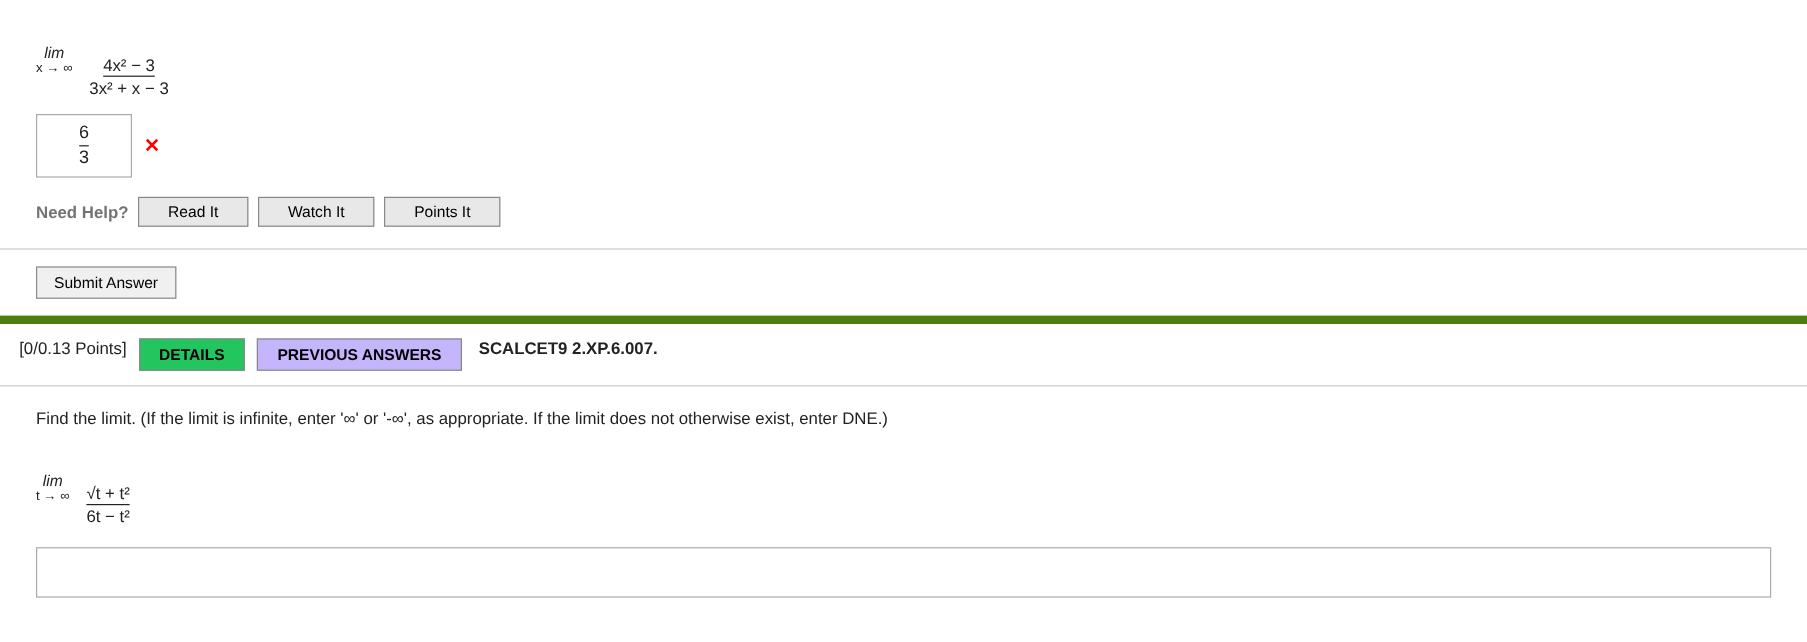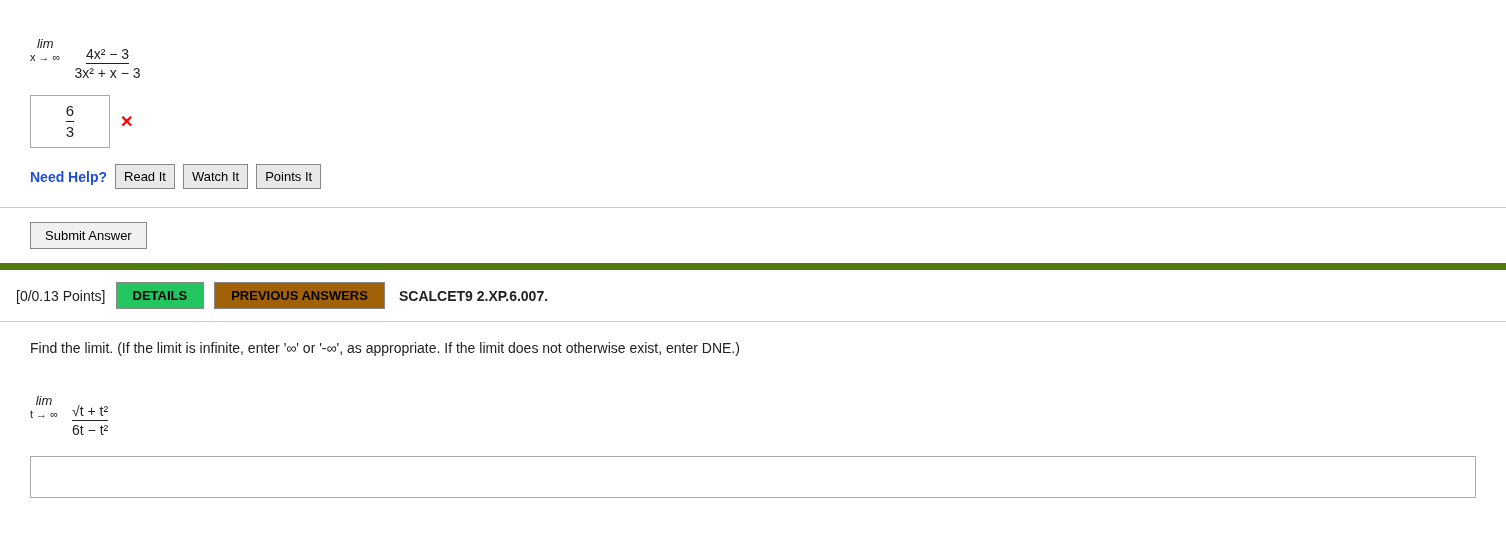--- a/index.html
+++ b/index.html
@@ -96,27 +96,27 @@
       font-size: 16px;
       font-weight: bold;
     }
     .need-help-row {
       display: flex;
       align-items: center;
       gap: 8px;
     }
     .need-help-label {
       font-weight: bold;
-      color: #1d4ed8;
+      color: #737373;
       font-size: 14px;
     }
     .help-btn {
       border: 1.5px solid #888;
       background: #e8e8e8;
-      padding: 4px 8px;
+      padding: 4px 24px;
       font-size: 13px;
       cursor: pointer;
       font-weight: normal;
     }
 
     
     .submit-row {
       padding: 14px 30px;
       border-bottom: 7px solid #4d7c0f;
     }
@@ -124,40 +124,39 @@
       border: 1.5px solid #888;
       background: #f0f0f0;
       padding: 5px 14px;
       font-size: 13px;
       cursor: pointer;
     }
 
     
     .q4-header {
       display: flex;
-      align-items: center;
       gap: 10px;
       padding: 12px 16px;
       border-bottom: 1px solid #ccc;
     }
     .q4-points {
       font-size: 14px;
       font-weight: normal;
     }
     .details-btn {
       border: 1.5px solid #888;
       background: #22c55e;
       padding: 5px 16px;
       font-size: 13px;
       cursor: pointer;
       font-weight: bold;
     }
     .prev-answers-btn {
       border: 1.5px solid #888;
-      background: #a16207;
+      background: #c4b5fd;
       padding: 5px 16px;
       font-size: 13px;
       cursor: pointer;
       font-weight: bold;
     }
     .source-code {
       font-size: 14px;
       font-weight: bold;
       margin-left: 4px;
     }

